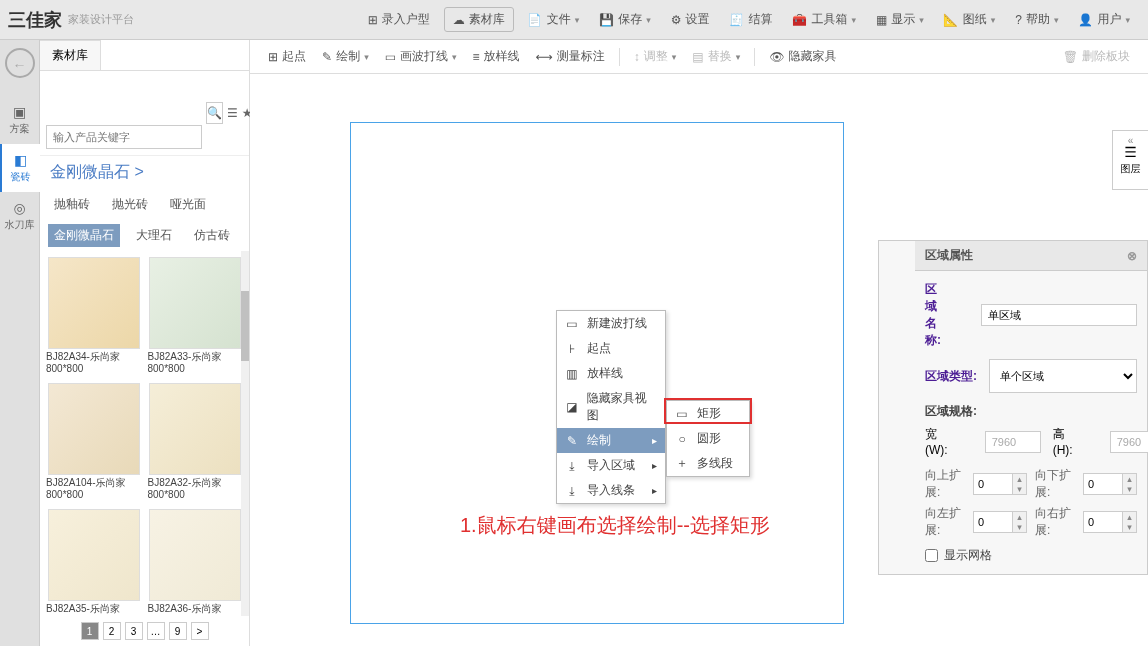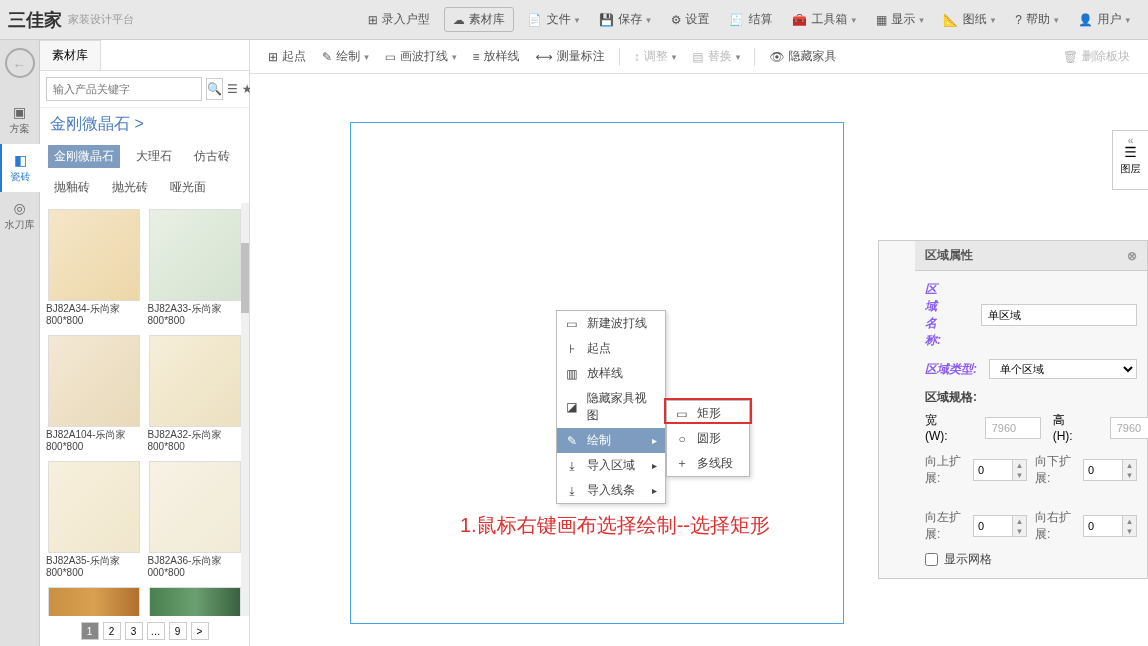--- a/index.html
+++ b/index.html
@@ -18,21 +18,21 @@
 .nav-rail { width: 40px; background: #e0e0e0; border-right: 1px solid #ccc; display: flex; flex-direction: column; align-items: center; padding-top: 8px; }
 .nav-back { width: 30px; height: 30px; border: 2px solid #aaa; border-radius: 50%; display: flex; align-items: center; justify-content: center; color: #aaa; font-size: 14px; margin-bottom: 18px; cursor: pointer; }
 .nav-item { width: 40px; padding: 8px 0; text-align: center; font-size: 10px; color: #666; cursor: pointer; }
 .nav-item.active { color: #2a7bd4; border-left: 2px solid #2a7bd4; background: #fff; }
 .nav-item .ni-icon { font-size: 14px; display: block; margin-bottom: 2px; }
 
 .sidebar { width: 210px; background: #fff; border-right: 1px solid #ddd; display: flex; flex-direction: column; }
 .sb-tabs { display: flex; border-bottom: 1px solid #ddd; }
 .sb-tab { padding: 6px 12px; font-size: 12px; background: #f7f7f7; border-right: 1px solid #ddd; border-top: 1px solid #ddd; }
 .sb-search-row { display: flex; align-items: center; padding: 6px; gap: 4px; border-bottom: 1px solid #eee; }
-.sb-search { flex: 1; border: 1px solid #ccc; height: 24px; padding: 0 6px; font-size: 11px; }
+.sb-search { flex: 1; border: 1px solid #ccc; height: 24px; padding: 0 6px; font-size: 11px; margin-top: 48px; }
 .sb-ico-btn { width: 22px; height: 22px; border: 1px solid #ccc; display: flex; align-items: center; justify-content: center; font-size: 12px; cursor: pointer; color: #666; }
 .sb-ico-btn.plain { border: none; }
 .breadcrumb { padding: 6px 10px; font-size: 16px; color: #4a7cc4; }
 .cat-row { display: flex; flex-wrap: wrap; padding: 4px 8px; gap: 4px 10px; }
 .cat-chip { font-size: 12px; color: #555; padding: 3px 6px; cursor: pointer; }
 .cat-chip.active { background: #7d9cbf; color: #fff; }
 .tile-grid { flex: 1; overflow-y: auto; padding: 6px; display: grid; grid-template-columns: 1fr 1fr; gap: 8px 6px; }
 .tile { }
 .tile-img { width: 92px; height: 92px; margin: 0 auto; border: 1px solid #ddd; }
 .tile-label { font-size: 10px; color: #444; margin-top: 2px; line-height: 12px; }
@@ -58,25 +58,25 @@
 
 .submenu { position: absolute; left: 416px; top: 326px; width: 84px; background: #fff; border: 1px solid #bbb; font-size: 12px; box-shadow: 2px 2px 4px rgba(0,0,0,0.15); }
 .highlight-box { position: absolute; left: 414px; top: 324px; width: 88px; height: 26px; border: 2px solid #e03030; pointer-events: none; }
 .annotation { position: absolute; left: 210px; top: 438px; color: #e03030; font-size: 20px; }
 
 .prop-panel { position: absolute; top: 200px; right: 0; width: 270px; background: #f7f7f7; border: 1px solid #ccc; font-size: 12px; padding-left: 36px; }
 .pp-head { background: #e8e8e8; padding: 6px 10px; border-bottom: 1px solid #ccc; display: flex; align-items: center; font-weight: bold; color: #555; }
 .pp-close { margin-left: auto; cursor: pointer; color: #999; }
 .pp-body { padding: 10px; }
 .pp-row { display: flex; align-items: center; margin-bottom: 10px; gap: 6px; }
-.pp-label { width: 58px; color: #8b5cf6; font-weight: bold; font-style: italic; }
+.pp-label { width: 58px; color: #4c1d95; font-weight: bold; }
 .pp-input { border: 1px solid #ccc; height: 22px; padding: 0 6px; font-size: 11px; background: #fff; margin-left: 31px; }
-.pp-select { border: 1px solid #ccc; height: 20px; padding: 0 6px; font-size: 11px; background: #fff; flex: 1; }
+.pp-select { border: 1px solid #ccc; height: 34px; padding: 0 6px; font-size: 11px; background: #fff; flex: 1; }
 .pp-section { font-weight: bold; color: #444; margin: 6px 0; }
-.pp-grid2 { display: grid; grid-template-columns: auto 1fr auto 1fr; gap: 22px 8px; align-items: center; }
+.pp-grid2 { display: grid; grid-template-columns: auto 1fr auto 1fr; gap: 4px 8px; align-items: center; }
 .pp-grid2 .lab { color: #666; font-size: 12px; }
 .pp-spin { display: flex; }
 .pp-spin input { width: 40px; border: 1px solid #ccc; height: 22px; padding: 0 4px; font-size: 11px; }
 .pp-spin .sbtn { width: 14px; height: 22px; border: 1px solid #ccc; border-left: none; background: #f0f0f0; font-size: 9px; display: flex; flex-direction: column; }
 .pp-spin .sbtn span { flex: 1; display: flex; align-items: center; justify-content: center; color: #888; }
 .pp-check { display: flex; align-items: center; gap: 6px; margin-top: 8px; color: #444; }
 
 .layers-tab { position: absolute; top: 90px; right: 0; width: 36px; height: 60px; background: #fff; border: 1px solid #ccc; border-right: none; display: flex; flex-direction: column; align-items: center; justify-content: center; font-size: 10px; cursor: pointer; }
 .layers-tab .lt-ico { font-size: 14px; margin-bottom: 2px; }
 .layers-tab .lt-arrow { position: absolute; top: 4px; font-size: 10px; color: #888; }
@@ -174,29 +174,29 @@
     <div class="sb-tabs">
       <div class="sb-tab">素材库</div>
     </div>
     <div class="sb-search-row">
       <input class="sb-search" placeholder="输入产品关键字" style="">
       <div class="sb-ico-btn">🔍</div>
       <div class="sb-ico-btn plain">☰</div>
       <div class="sb-ico-btn plain">★</div>
     </div>
     <div class="breadcrumb">金刚微晶石 &gt;</div>
+    <div class="cat-row" id="cat-row2">
+        <span class="cat-chip">抛釉砖</span>
+        <span class="cat-chip">抛光砖</span>
+        <span class="cat-chip">哑光面</span>
+      </div>
     <div class="cat-row" id="cat-row1">
         <span class="cat-chip active">金刚微晶石</span>
         <span class="cat-chip">大理石</span>
         <span class="cat-chip">仿古砖</span>
-      </div>
-    <div class="cat-row" id="cat-row2">
-        <span class="cat-chip">抛釉砖</span>
-        <span class="cat-chip">抛光砖</span>
-        <span class="cat-chip">哑光面</span>
       </div>
     <div class="sidebar-scroll-wrap">
       <div class="tile-grid" id="tile-grid">
           <div class="tile">
             <div class="tile-img t1"></div>
             <div class="tile-label">BJ82A34-乐尚家<br>800*800</div>
           </div>
           <div class="tile">
             <div class="tile-img t2"></div>
             <div class="tile-label">BJ82A33-乐尚家<br>800*800</div>

